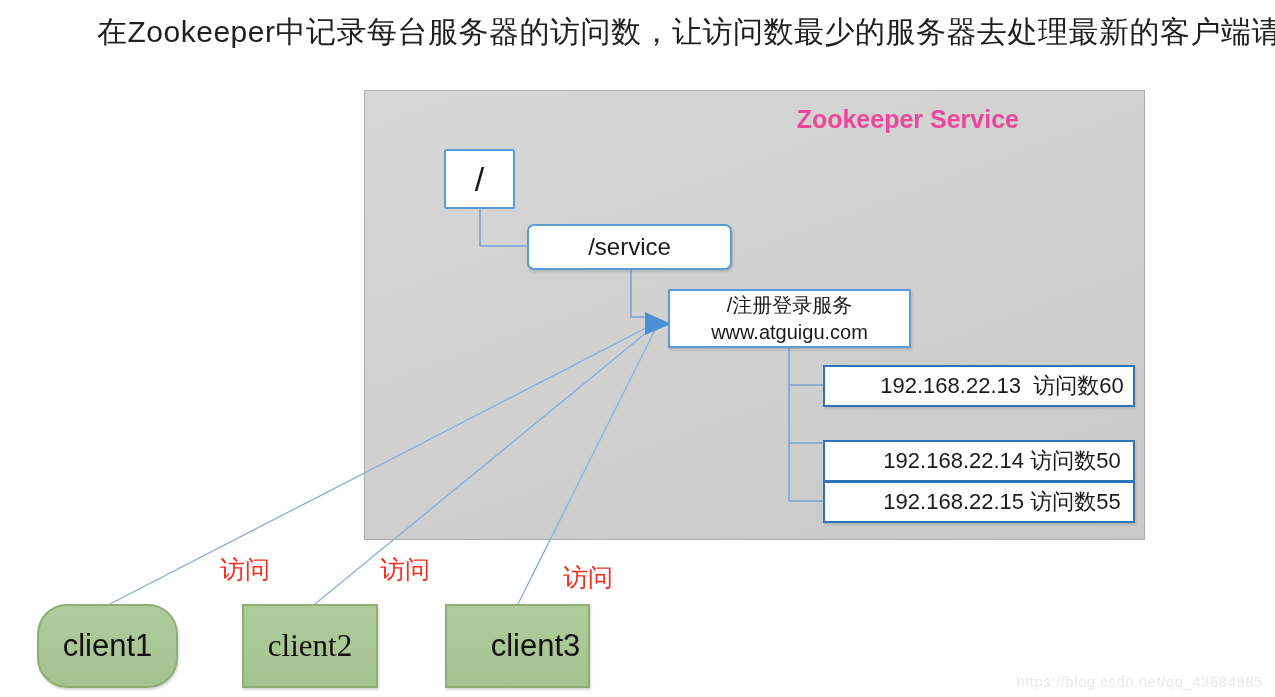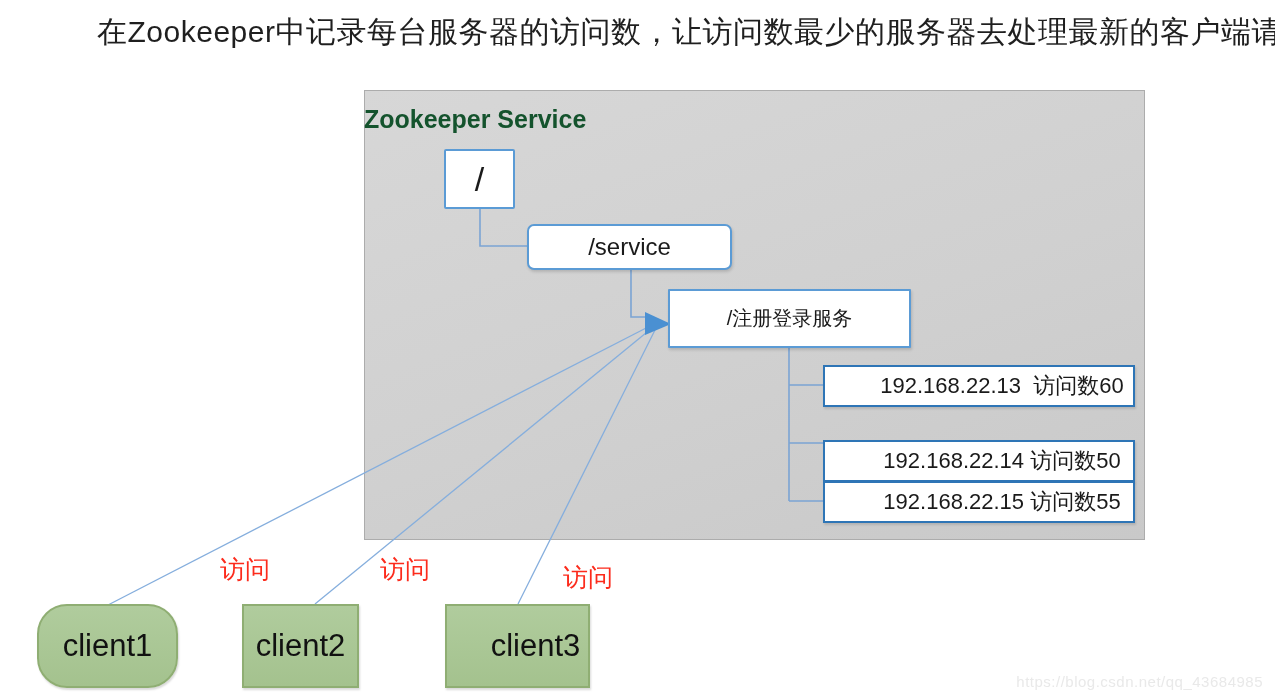--- a/index.html
+++ b/index.html
@@ -16,22 +16,22 @@
     white-space:nowrap;color:#1f1f1f;letter-spacing:0.5px;
   }
   
   .zk-panel{
     left:364px;top:90px;width:779px;height:448px;
     background:linear-gradient(160deg,#d7d7d7 0%,#d0d0d0 55%,#c9c9c9 100%);
     border:1px solid #acacac;
     z-index:0;
   }
   .zk-title{
-    left:364px;top:105px;width:655px;text-align:left;
-    font-size:25px;font-weight:bold;color:#14532d;z-index:2;
+    left:364px;top:105px;width:655px;text-align:right;
+    font-size:25px;font-weight:bold;color:#ec4899;z-index:2;
   }
   
   svg.wires{left:0;top:0;z-index:1;pointer-events:none;}
   
   .node{
     background:#ffffff;border:2px solid #5b9bd5;box-sizing:border-box;
     display:flex;align-items:center;justify-content:center;z-index:2;
   }
   .node-root{
     left:444px;top:149px;width:71px;height:60px;border-radius:2px;
@@ -59,21 +59,21 @@
   .server-3{top:481px;}
   .client-box{
     top:604px;height:84px;
     background:linear-gradient(#b0cc9d,#a4c28e);
     border:2px solid #8fae73;box-sizing:border-box;
     display:flex;align-items:center;justify-content:center;
     font-size:31px;color:#111;z-index:2;
     box-shadow:1px 2px 2px rgba(0,0,0,.15);
   }
   .client-1{left:37px;width:141px;border-radius:30px;}
-  .client-2{left:242px;width:117px;}
+  .client-2{left:242px;width:136px;font-family:Liberation Serif, serif;}
   .client-3{left:445px;width:145px;padding-left:36px;}
   .access-label{
     font-size:25px;color:#fc2b1c;z-index:2;white-space:nowrap;
   }
   .access-1{left:220px;top:553px;}
   .access-2{left:380px;top:553px;}
   .access-3{left:563px;top:561px;}
   .watermark{
     right:12px;bottom:7px;font-size:15px;color:#e9e9e9;z-index:3;
     letter-spacing:0.5px;
@@ -98,20 +98,21 @@
 </svg>
 
 <div class="abs node node-root">
   <span>/</span>
 </div>
 <div class="abs node node-service">
   <span>/service</span>
 </div>
 <div class="abs node node-reg">
   <span>/注册登录服务</span>
+  <span>www.atguigu.com</span>
 </div>
 
 <div class="abs server-box server-1">192.168.22.13  访问数60</div>
 <div class="abs server-box server-2">192.168.22.14 访问数50</div>
 <div class="abs server-box server-3">192.168.22.15 访问数55</div>
 
 <div class="abs access-label access-1">访问</div>
 <div class="abs access-label access-2">访问</div>
 <div class="abs access-label access-3">访问</div>
 

